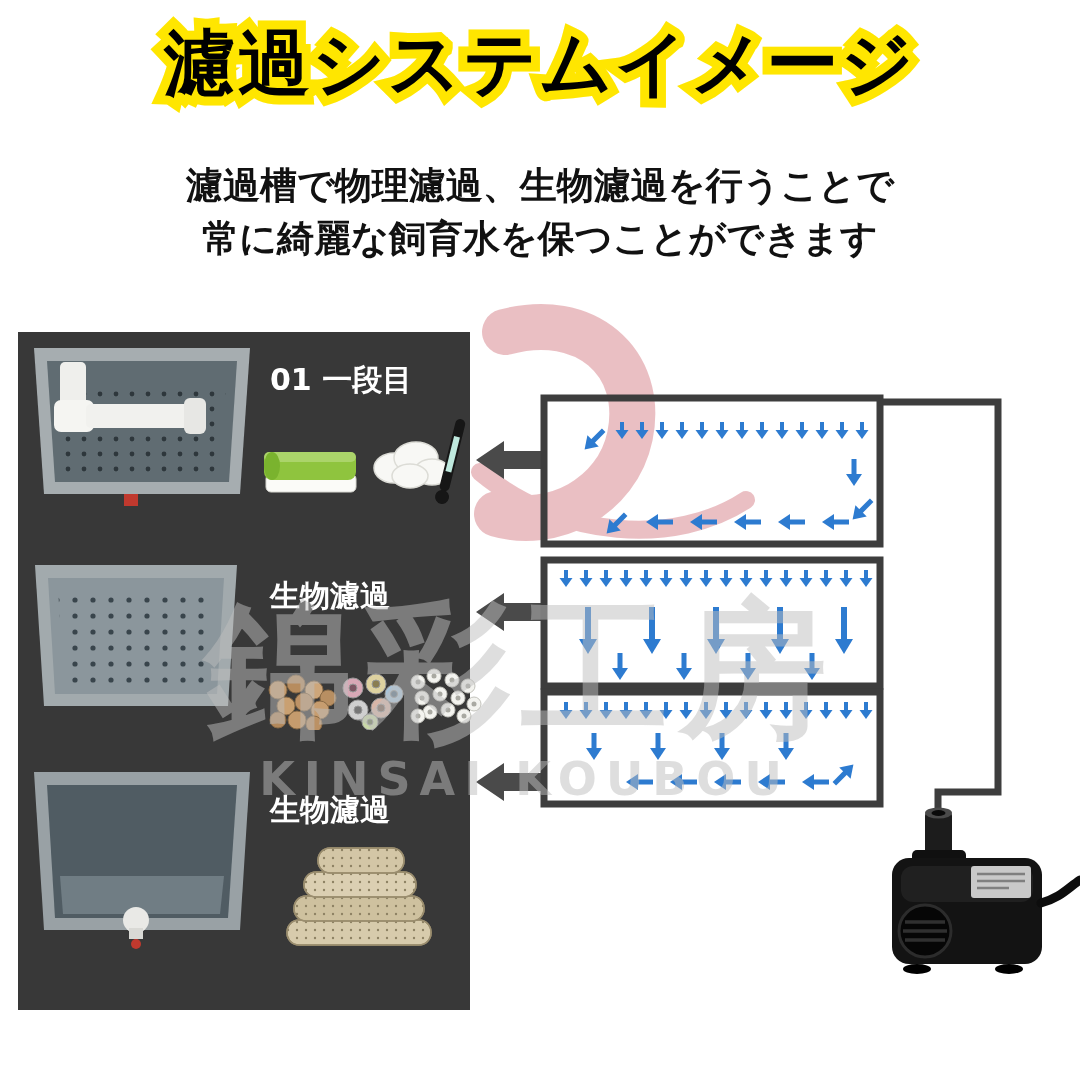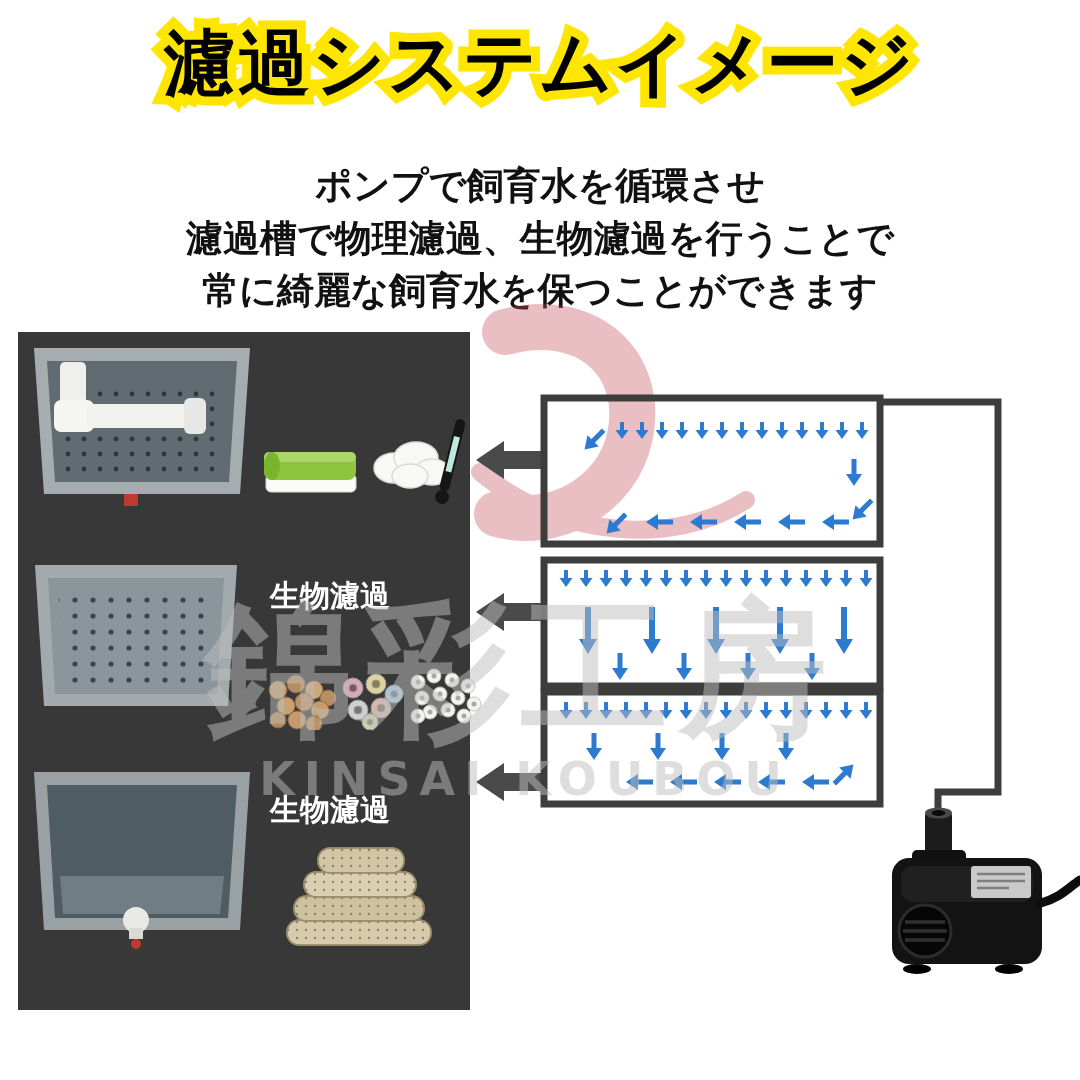--- a/index.html
+++ b/index.html
@@ -50,21 +50,20 @@
 </style>
 </head>
 <body>
 
 <div>
   <div class="title outline">濾過システムイメージ</div>
   <div class="title fill">濾過システムイメージ</div>
 </div>
 
 <div class="desc">
-  <div>ポンプで飼育水を循環させ</div>
   <div>濾過槽で物理濾過、生物濾過を行うことで</div>
   <div>常に綺麗な飼育水を保つことができます</div>
 </div>
 
 <div class="panel">
 
   <svg class="ph t1" width="228" height="170" viewBox="0 0 228 170">
     <defs>
       <pattern id="pd1" width="16" height="15" patternUnits="userSpaceOnUse">
         <circle cx="8" cy="7" r="2.4" fill="#2e373c"></circle>
@@ -74,20 +73,21 @@
     <polygon points="19,19 209,19 201,140 27,140" fill="#606c72"></polygon>
     <polygon points="30,48 198,48 193,136 34,136" fill="url(#pd1)"></polygon>
     <rect x="32" y="20" width="26" height="54" rx="5" fill="#efefec"></rect>
     <rect x="26" y="58" width="40" height="32" rx="7" fill="#f5f5f2"></rect>
     <rect x="58" y="62" width="104" height="24" rx="5" fill="#f1f1ee"></rect>
     <rect x="156" y="56" width="22" height="36" rx="6" fill="#e7e7e4"></rect>
     <rect x="96" y="152" width="14" height="12" fill="#c0392e"></rect>
   </svg>
 
   <div class="stage s1">
+    <div>01 一段目</div>
   </div>
 
   <svg class="media mat" width="100" height="60" viewBox="0 0 100 60">
     <rect x="4" y="34" width="90" height="18" rx="5" fill="#fbfbf8" stroke="#d8d8d2"></rect>
     <rect x="2" y="12" width="92" height="28" rx="8" fill="#8fc43e"></rect>
     <rect x="2" y="12" width="92" height="10" rx="5" fill="#abd46a"></rect>
     <ellipse cx="10" cy="26" rx="8" ry="14" fill="#7ab32e"></ellipse>
   </svg>
 
   <svg class="media wool" width="92" height="62" viewBox="0 0 92 62">

